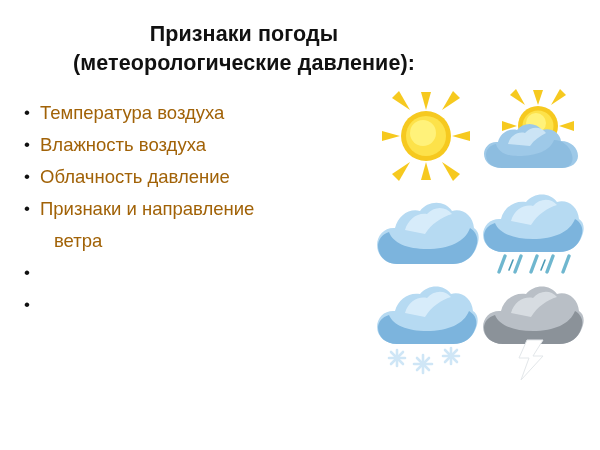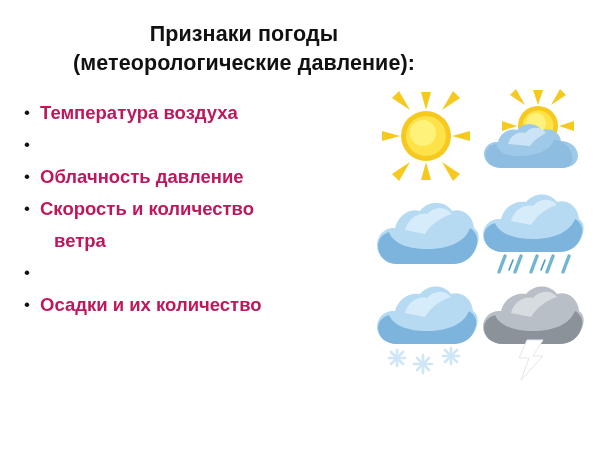--- a/index.html
+++ b/index.html
@@ -52,23 +52,22 @@
     width: 16px;
     min-width: 16px;
     font-size: 17px;
     line-height: 25px;
     color: #111;
     text-align: left;
   }
   .bullet-text {
     font-size: 18.5px;
     line-height: 25px;
-    color: #be185d;
+    color: #a16207;
     white-space: nowrap;
-    font-weight: bold;
   }
   .bullet-row.cont .dot { visibility: hidden; }
   .bullet-row.cont .bullet-text { padding-left: 14px; }
 
   
   .icons {
     position: absolute;
     left: 372px;
     top: 92px;
     width: 222px;
@@ -100,44 +99,44 @@
 
   <div class="bullets">
 
     <div class="bullet-row">
       <span class="dot">•</span>
       <span class="bullet-text">Температура воздуха</span>
     </div>
 
     <div class="bullet-row">
       <span class="dot">•</span>
+      <span class="bullet-text">Влажность воздуха</span>
     </div>
 
     <div class="bullet-row">
       <span class="dot">•</span>
       <span class="bullet-text">Облачность давление</span>
     </div>
 
     <div class="bullet-row">
       <span class="dot">•</span>
-      <span class="bullet-text">Скорость и количество</span>
+      <span class="bullet-text">Признаки и направление</span>
     </div>
 
     <div class="bullet-row cont">
       <span class="dot">•</span>
       <span class="bullet-text">ветра</span>
     </div>
 
     <div class="bullet-row">
       <span class="dot">•</span>
     </div>
 
     <div class="bullet-row">
       <span class="dot">•</span>
-      <span class="bullet-text">Осадки и их количество</span>
     </div>
 
   </div>
 
   <div class="icons">
 
     <div class="icon-cell c00">
       <svg width="108" height="96" viewBox="0 0 108 96">
         <g transform="translate(54,44)">
           <g fill="#f6c91f">

